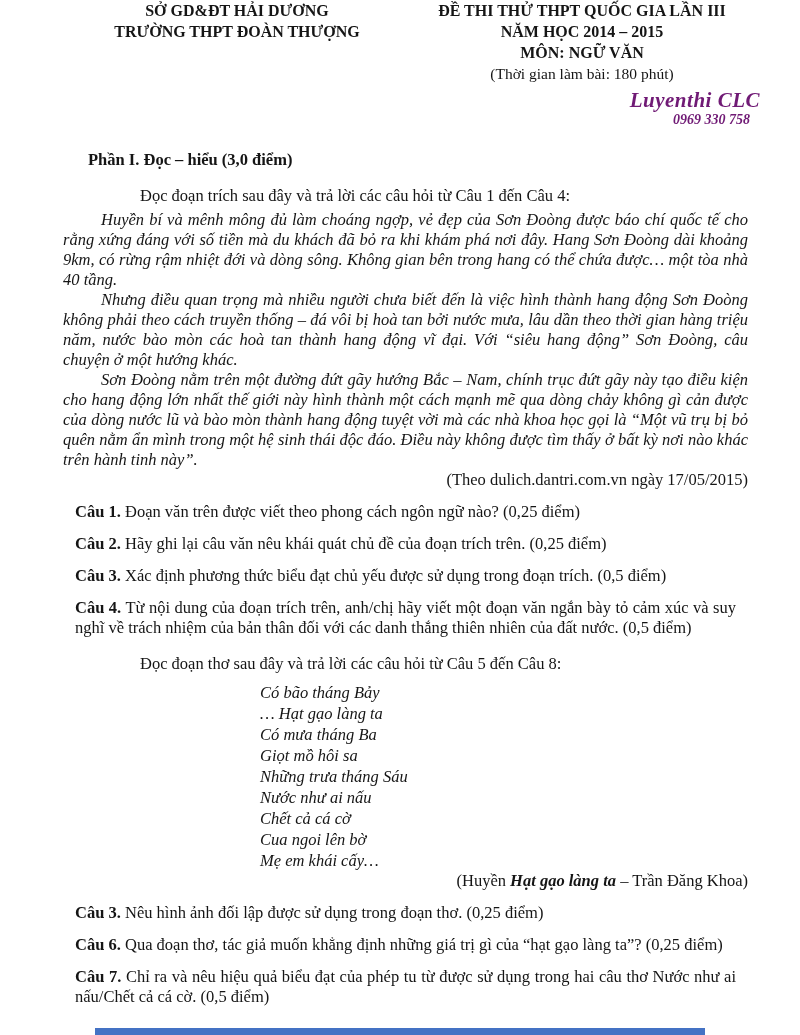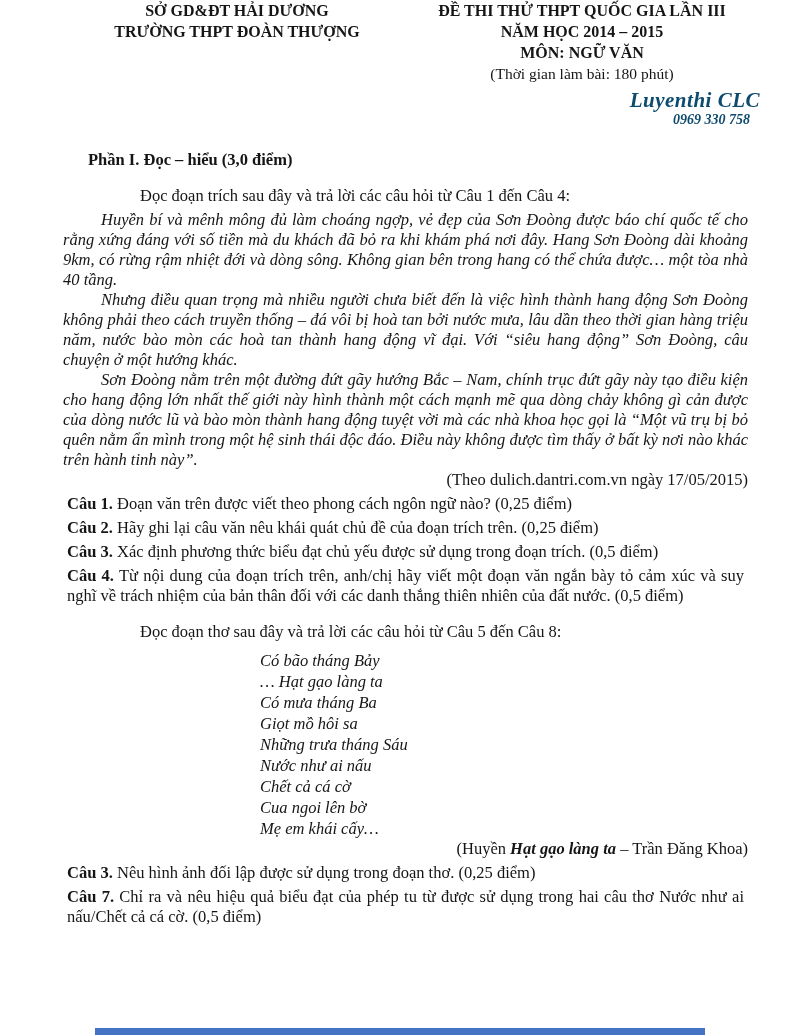--- a/index.html
+++ b/index.html
@@ -29,21 +29,21 @@
   }
   .header-right {
     flex: 1;
     margin-right: 38px;
     text-align: center;
     font-weight: bold;
     font-size: 16px;
     line-height: 21px;
   }
   .header-right .duration { font-weight: normal; font-size: 15.5px; }
-  .logo { margin-top: 4px; text-align: right; color: #0c4a6e; padding-right: 2px; }
+  .logo { margin-top: 4px; text-align: right; color: #701a75; padding-right: 2px; }
   .logo-name {
     font-size: 21px;
     font-weight: bold;
     font-style: italic;
     line-height: 24px;
     letter-spacing: 0.5px;
   }
   .logo-phone {
     font-size: 14px;
     font-weight: bold;
@@ -56,21 +56,21 @@
   .part-title { font-weight: bold; margin: 22px 0 0 25px; }
   .instruction { font-weight: normal; margin: 16px 0 0 77px; }
   .passage { margin-top: 4px; }
   .passage p {
     margin: 0;
     font-style: italic;
     text-align: justify;
     text-indent: 38px;
   }
   .source-line { margin: 0; text-align: right; }
-  .question { margin: 4px; text-align: justify; }
+  .question { margin: 12px; text-align: justify; }
   .q-label { font-weight: bold; }
   .poem { margin: 8px 0 0 197px; font-style: italic; line-height: 21px; }
   .poem div { white-space: pre; }
   .poem-source { margin: 0; text-align: right; }
   .poem-source .poem-title { font-weight: bold; font-style: italic; }
 
   
   .footer-bar {
     position: absolute;
     left: 95px;
@@ -134,20 +134,21 @@
       <div>Nước như ai nấu</div>
       <div>Chết cả cá cờ</div>
       <div>Cua ngoi lên bờ</div>
       <div>Mẹ em khái cấy…</div>
     </div>
 
     <p class="poem-source"><span>(Huyền </span><span class="poem-title">Hạt gạo làng ta</span><span> – Trần Đăng Khoa)</span></p>
 
     <div>
       <p class="question"><span class="q-label">Câu 3.</span><span> Nêu hình ảnh đối lập được sử dụng trong đoạn thơ. (0,25 điểm)</span></p>
+      <p class="question"><span class="q-label">Câu 6.</span><span> Qua đoạn thơ, tác giả muốn khẳng định những giá trị gì của “hạt gạo làng ta”? (0,25 điểm)</span></p>
       <p class="question"><span class="q-label">Câu 7.</span><span> Chỉ ra và nêu hiệu quả biểu đạt của phép tu từ được sử dụng trong hai câu thơ Nước như ai nấu/Chết cả cá cờ. (0,5 điểm)</span></p>
     </div>
 
   </div>
 
   <div class="footer-bar"></div>
 
 </div>
 
 </body></html>

